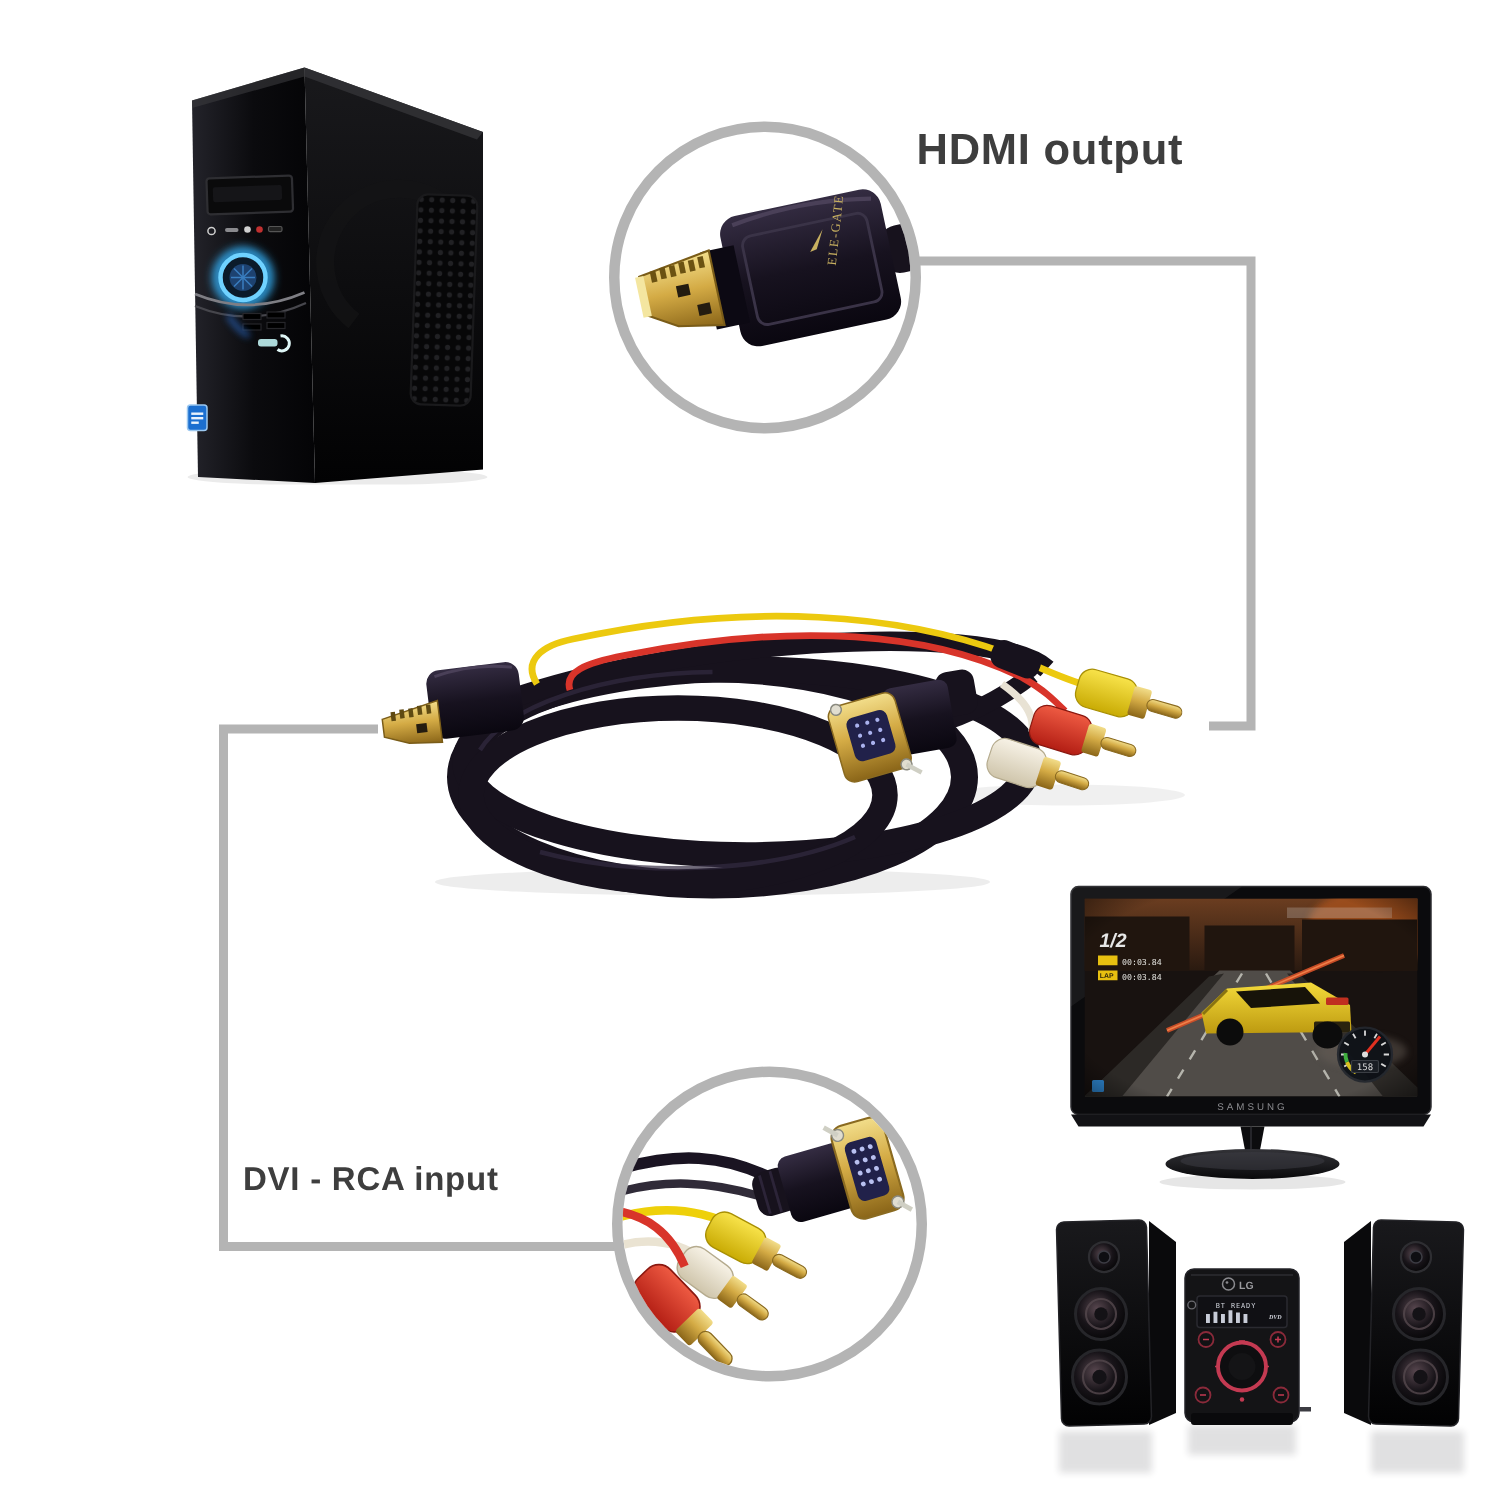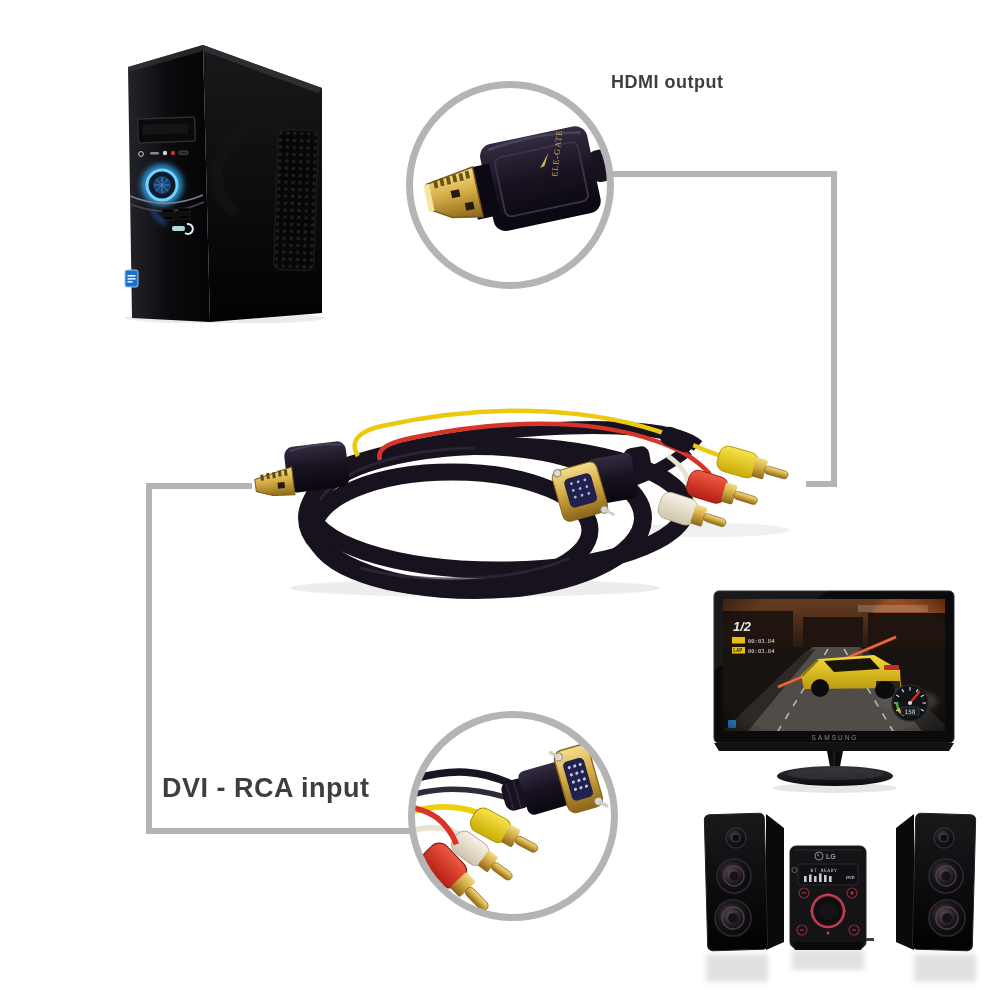--- a/index.html
+++ b/index.html
@@ -1,22 +1,22 @@
 <!DOCTYPE html>
 <html><head>
 <meta charset="utf-8">
 <style>
   html,body{margin:0;padding:0;background:#ffffff;}
   .canvas{position:relative;width:1000px;height:1000px;background:#ffffff;overflow:hidden;
           font-family:"Liberation Sans",sans-serif;}
   .abs{position:absolute;}
   .callout-label{position:absolute;font-weight:700;color:#3e3e3e;letter-spacing:.5px;
                  font-family:"Liberation Sans",sans-serif;white-space:nowrap;}
-  #label-hdmi{left:611px;top:72px;font-size:18px;}
-  #label-dvi{left:162px;top:773px;font-size:27px;}
+  #label-hdmi{left:611px;top:84px;font-size:29px;}
+  #label-dvi{left:162px;top:773px;font-size:22px;}
   .inset-circle{position:absolute;border:7px solid #b4b4b4;border-radius:50%;
                 background:#ffffff;overflow:hidden;box-sizing:border-box;}
   #inset-hdmi{left:406px;top:81px;width:208px;height:208px;}
   #inset-dvi-rca{left:408px;top:711px;width:210px;height:210px;}
   .inset-circle svg{position:absolute;left:0;top:0;}
   svg{display:block;}
 </style>
 </head>
 <body>
 

